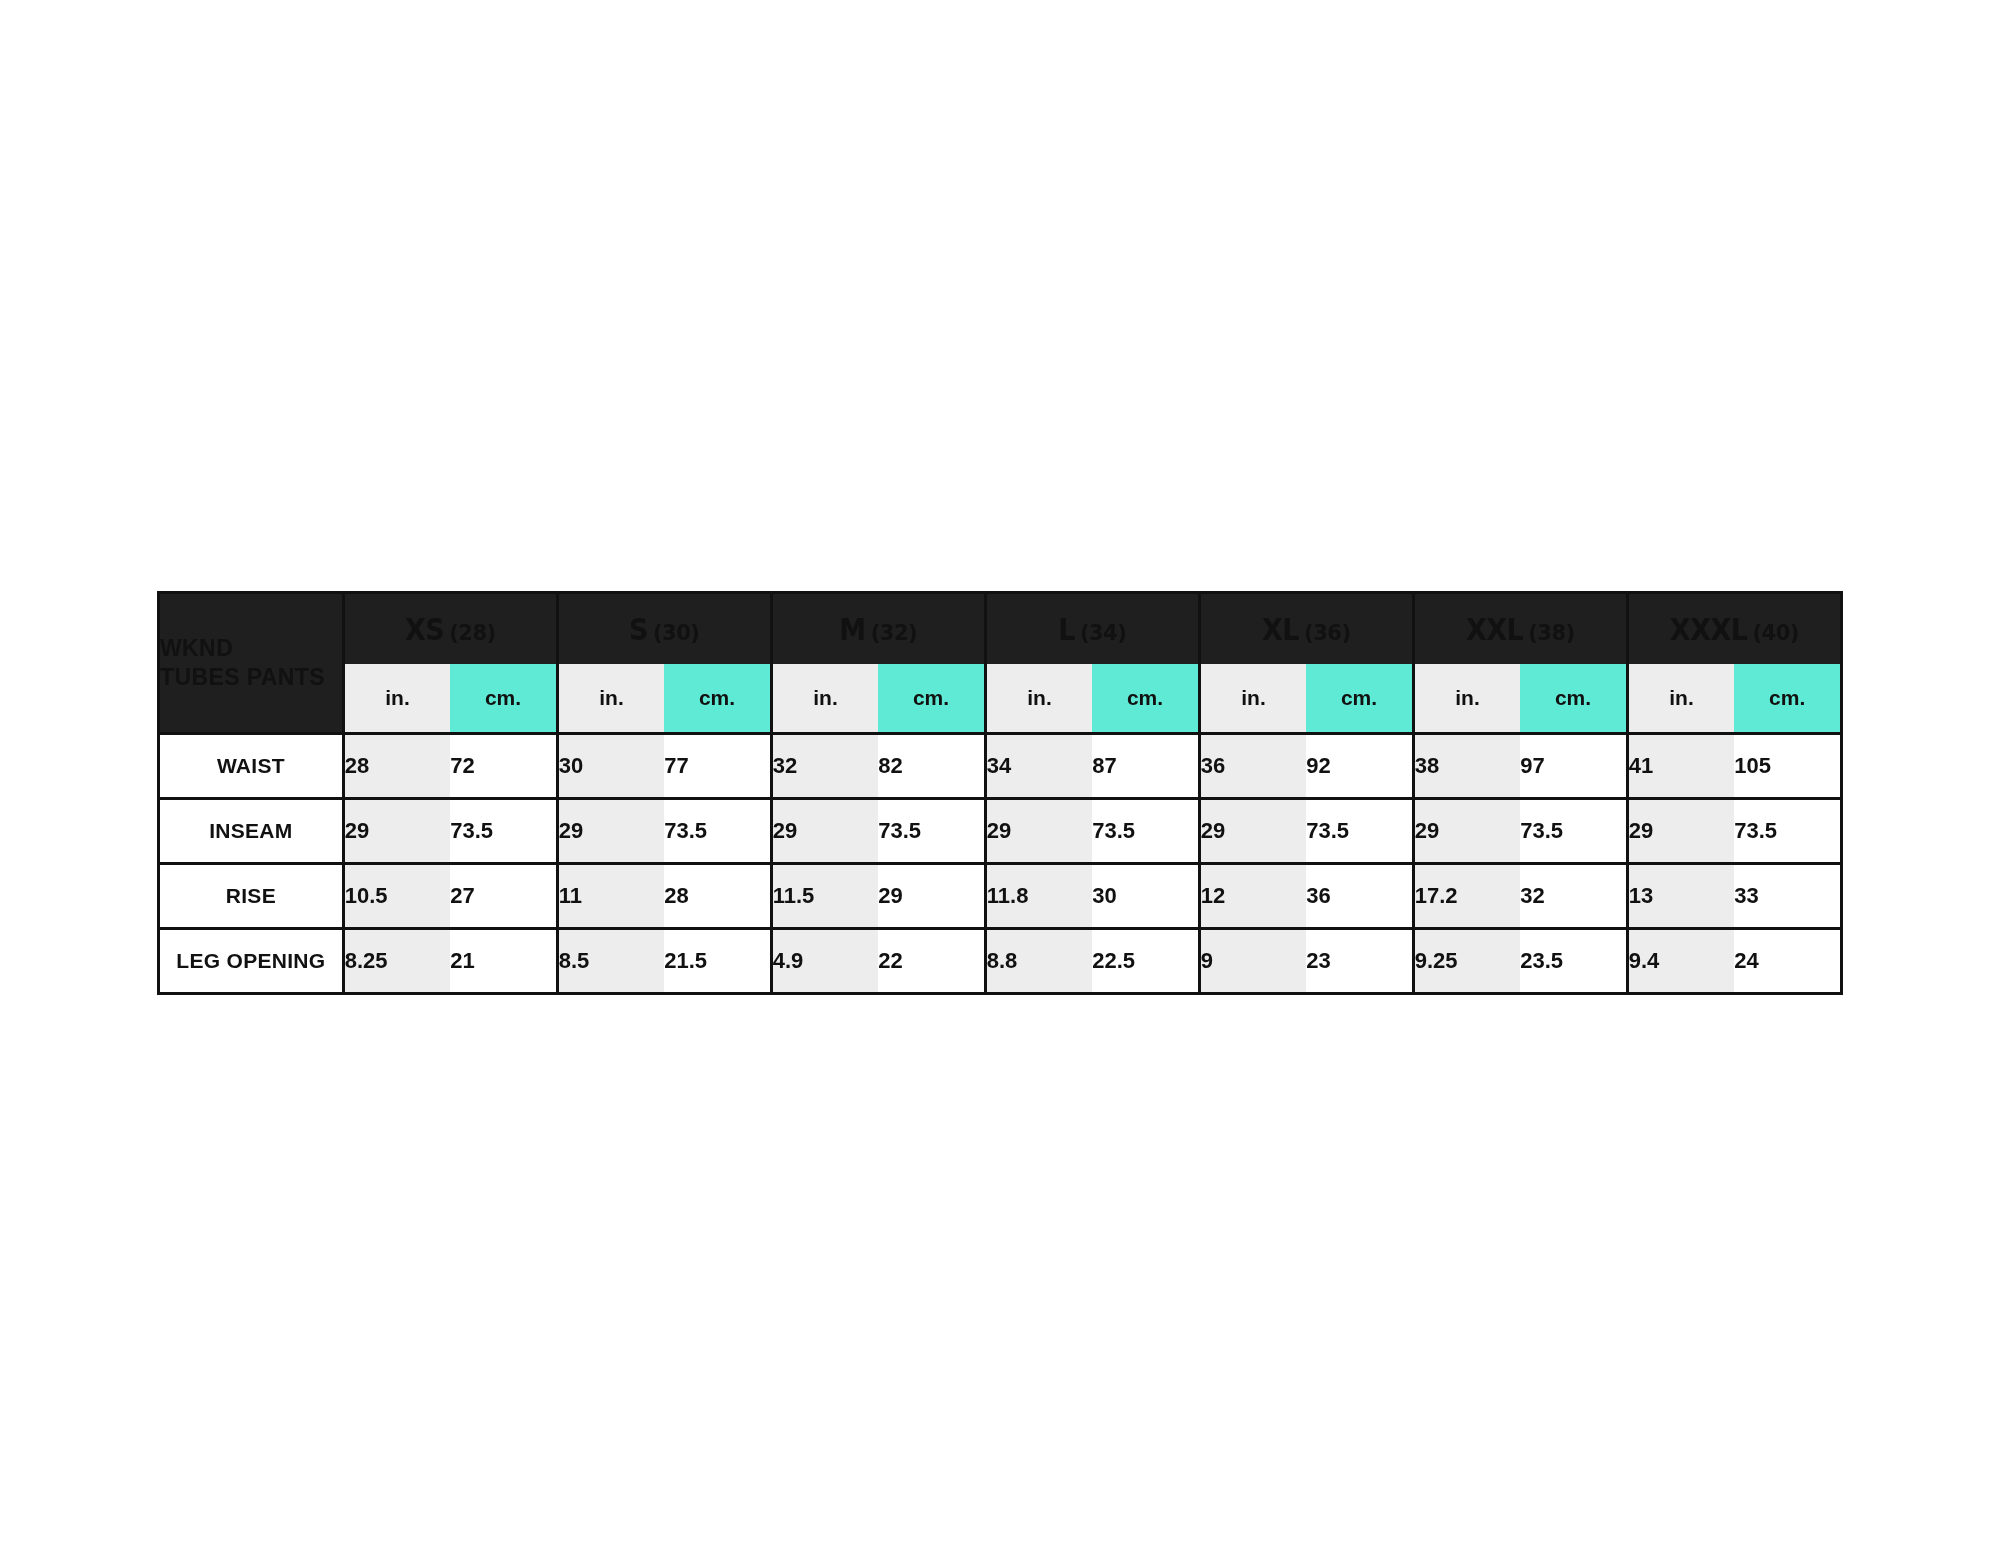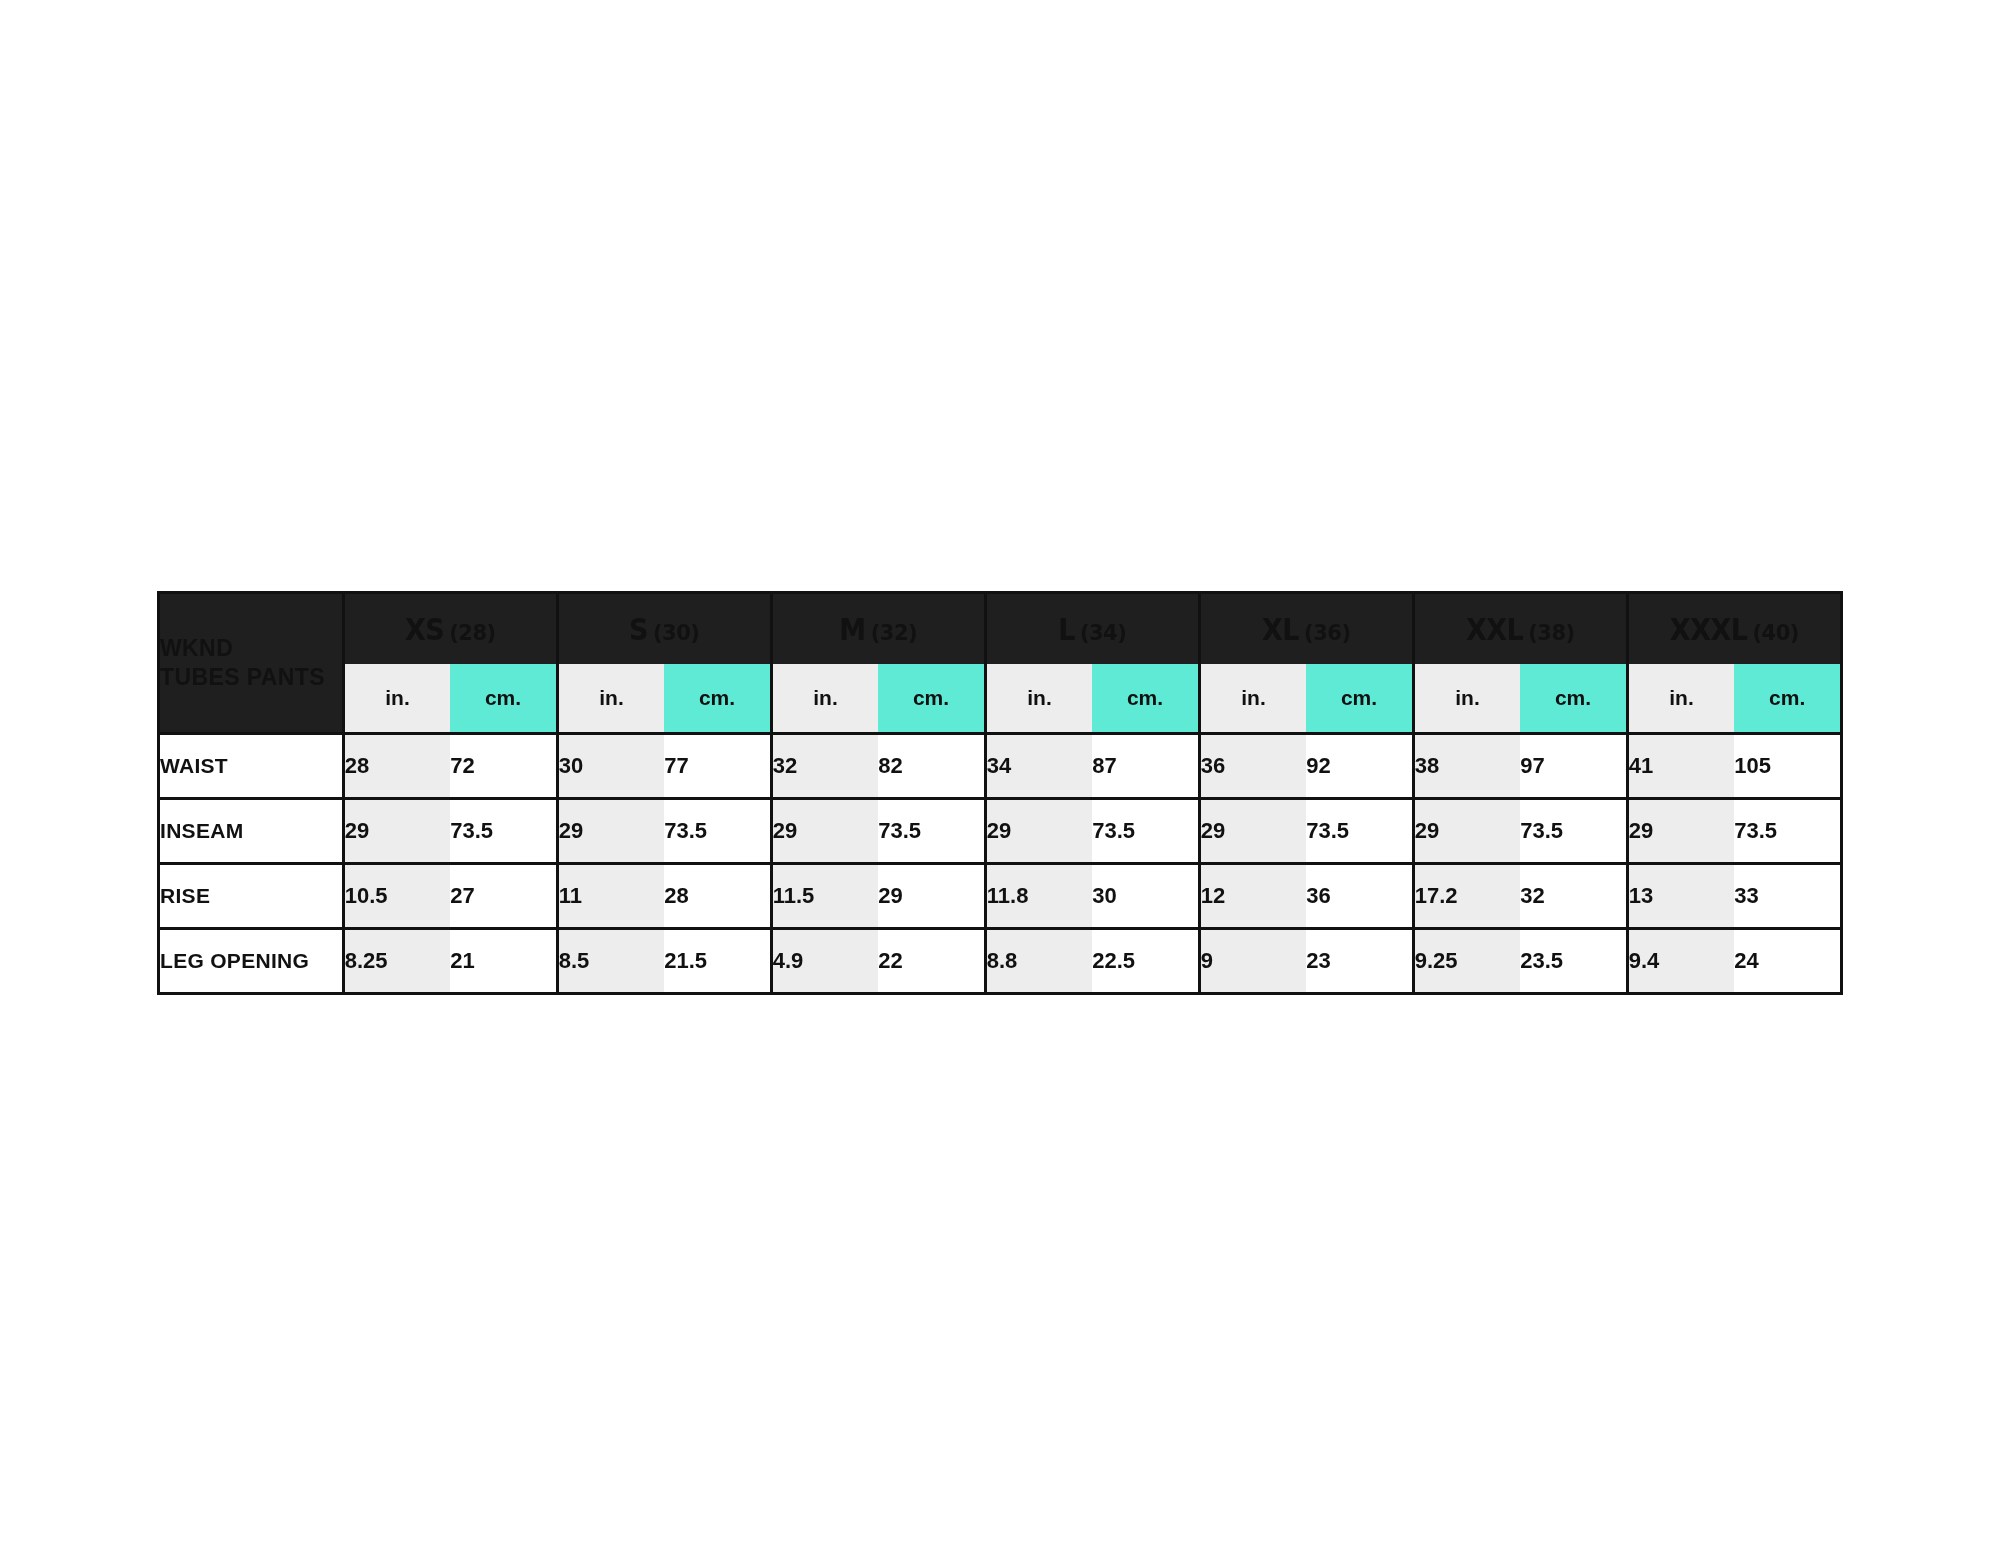--- a/index.html
+++ b/index.html
@@ -82,21 +82,21 @@
     height: 68px;
     font-size: 21px;
     background: #5eead4;
     color: #111111;
   }
   .unit-cell.in-col { background: #ededed; }
   .group-start { border-left: 3px solid #111111; }
 
   
   .row-label {
-    text-align: left;
+    text-align: center;
     padding-right: 20px;
     font-size: 21px;
     letter-spacing: 0.3px;
     background: #ffffff;
     white-space: nowrap;
   }
   .data-cell {
     height: 62px;
     font-size: 22px;
     background: #ffffff;

